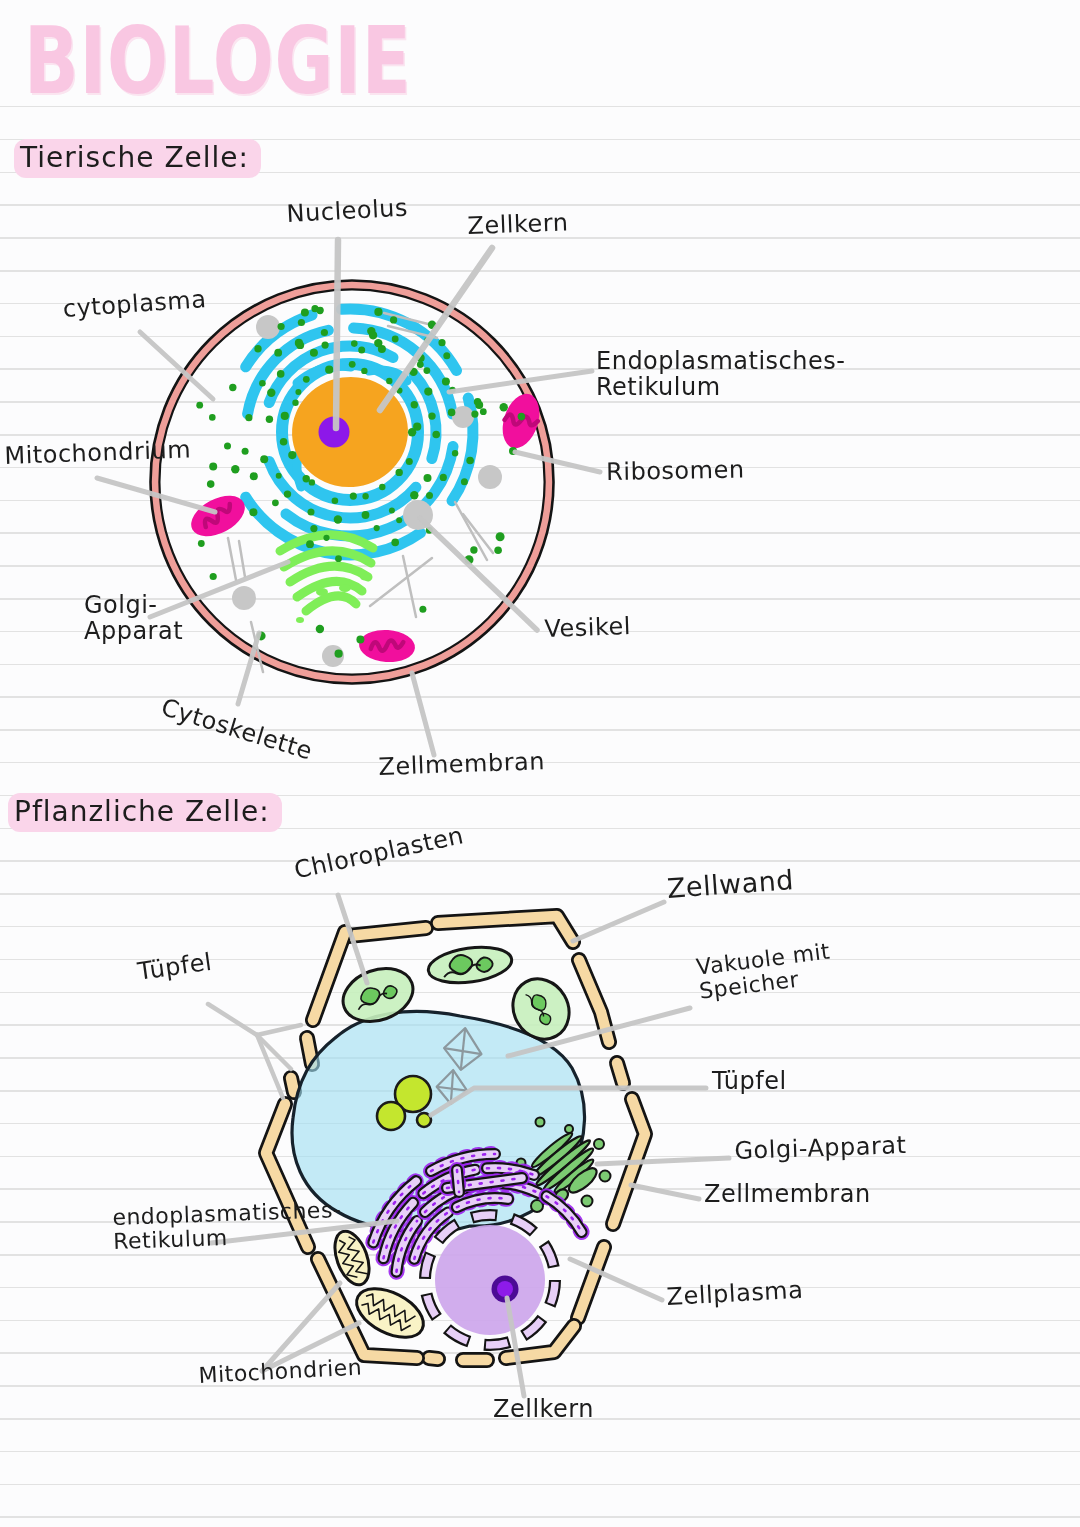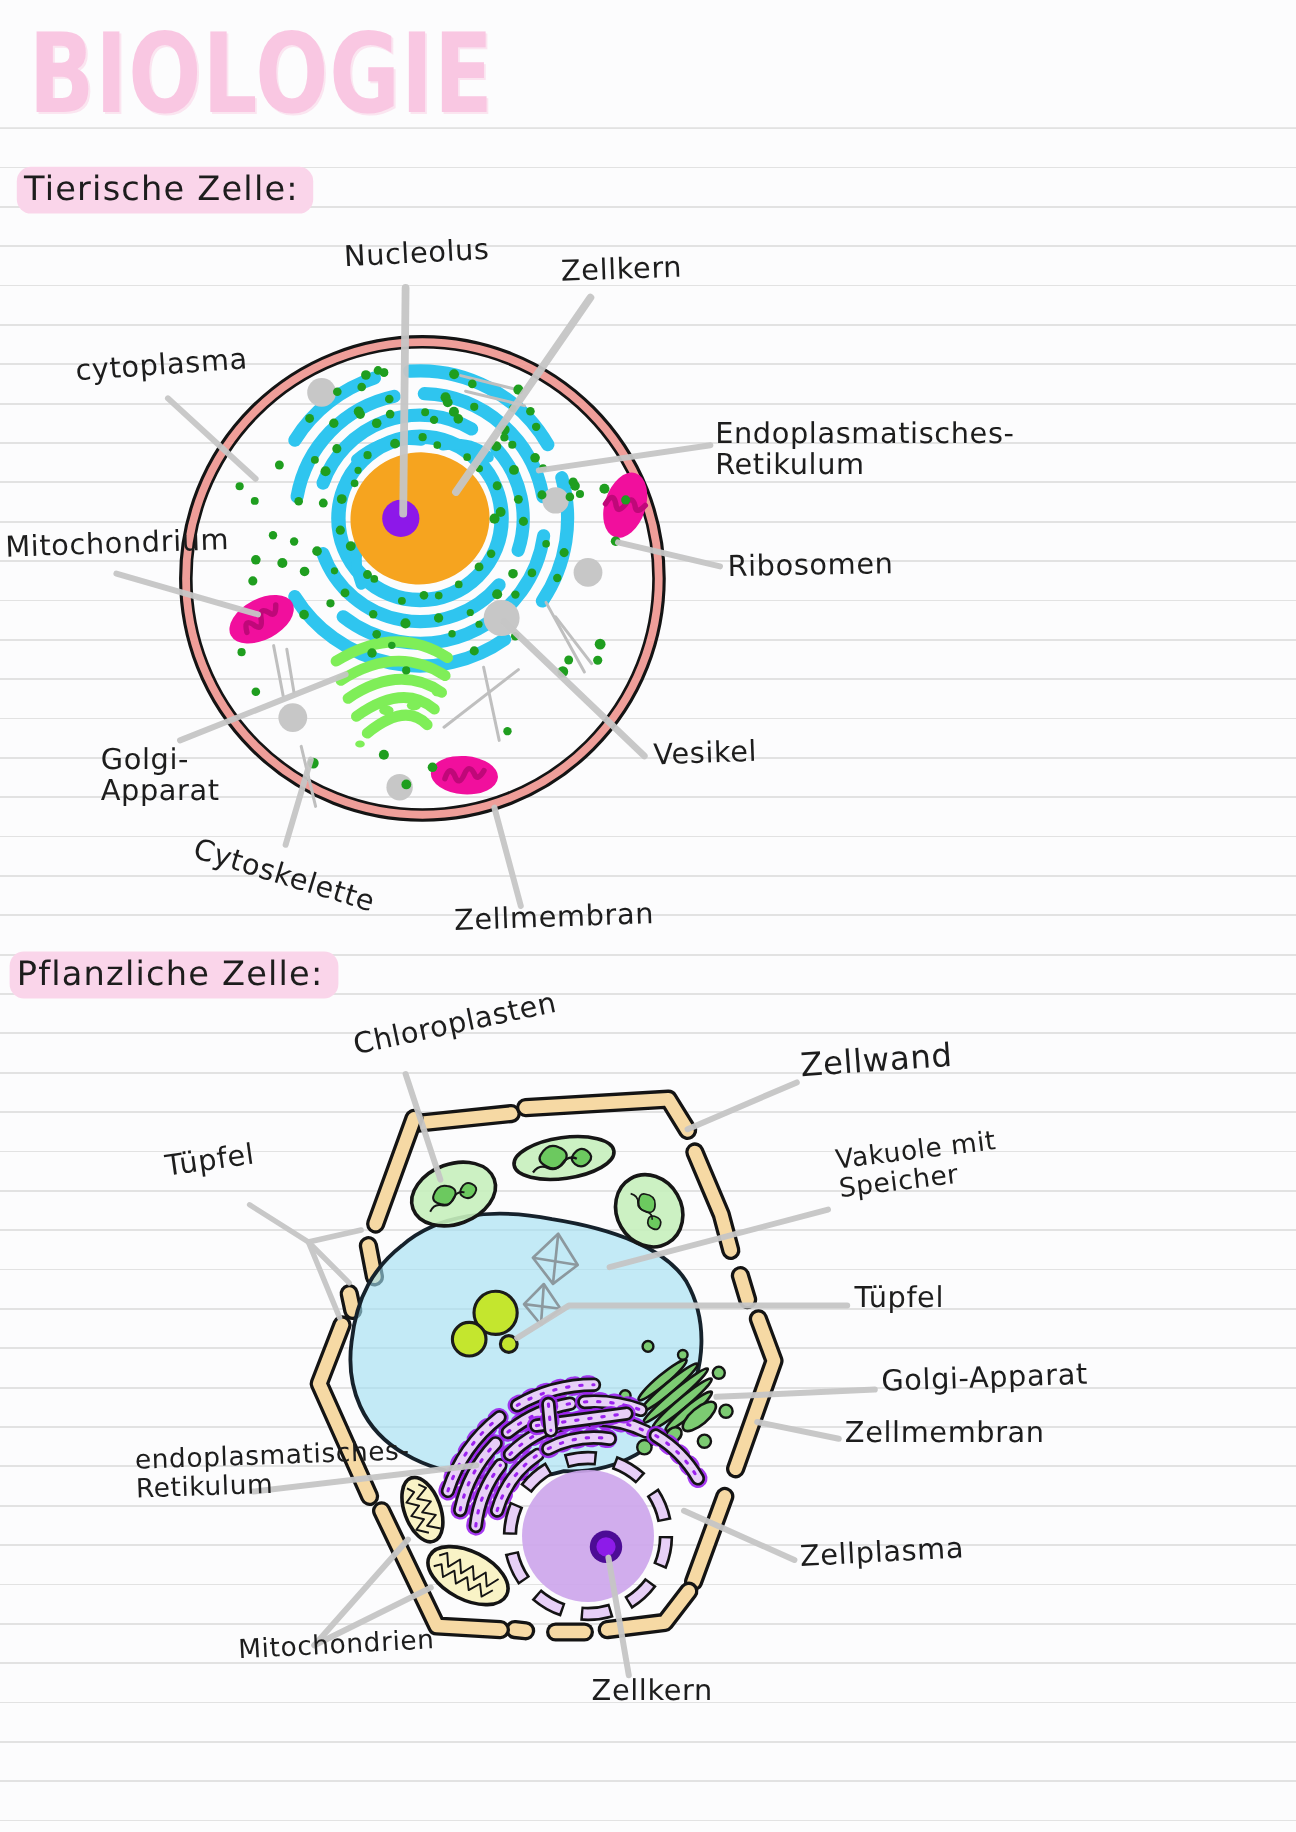--- a/index.html
+++ b/index.html
@@ -404,21 +404,21 @@
       </g>
     </svg>
 
   <div class="lbl" style="left:286px;top:201px;transform:rotate(-3deg)">Nucleolus</div>
   <div class="lbl" style="left:467px;top:213px;transform:rotate(-2deg)">Zellkern</div>
   <div class="lbl" style="left:62px;top:296px;transform:rotate(-4deg)">cytoplasma</div>
   <div class="lbl" style="left:596px;top:348px">Endoplasmatisches-
 Retikulum</div>
   <div class="lbl" style="left:4px;top:443px;transform:rotate(-2deg)">Mitochondrium</div>
   <div class="lbl" style="left:606px;top:459px;transform:rotate(-1deg)">Ribosomen</div>
-  <div class="lbl" style="left:84px;top:620px">Golgi-
+  <div class="lbl" style="left:84px;top:592px">Golgi-
 Apparat</div>
   <div class="lbl" style="left:544px;top:616px;transform:rotate(-2deg)">Vesikel</div>
   <div class="lbl" style="left:166px;top:694px;transform:rotate(17deg)">Cytoskelette</div>
   <div class="lbl" style="left:378px;top:754px;transform:rotate(-2deg)">Zellmembran</div>
 
   <div class="lbl" style="left:292px;top:858px;transform:rotate(-12deg)">Chloroplasten</div>
   <div class="lbl" style="left:666px;top:874px;transform:rotate(-4deg);font-size:27px">Zellwand</div>
   <div class="lbl" style="left:136px;top:959px;transform:rotate(-8deg)">Tüpfel</div>
   <div class="lbl" style="left:695px;top:956px;transform:rotate(-7deg);font-size:22px">Vakuole mit
 Speicher</div>

